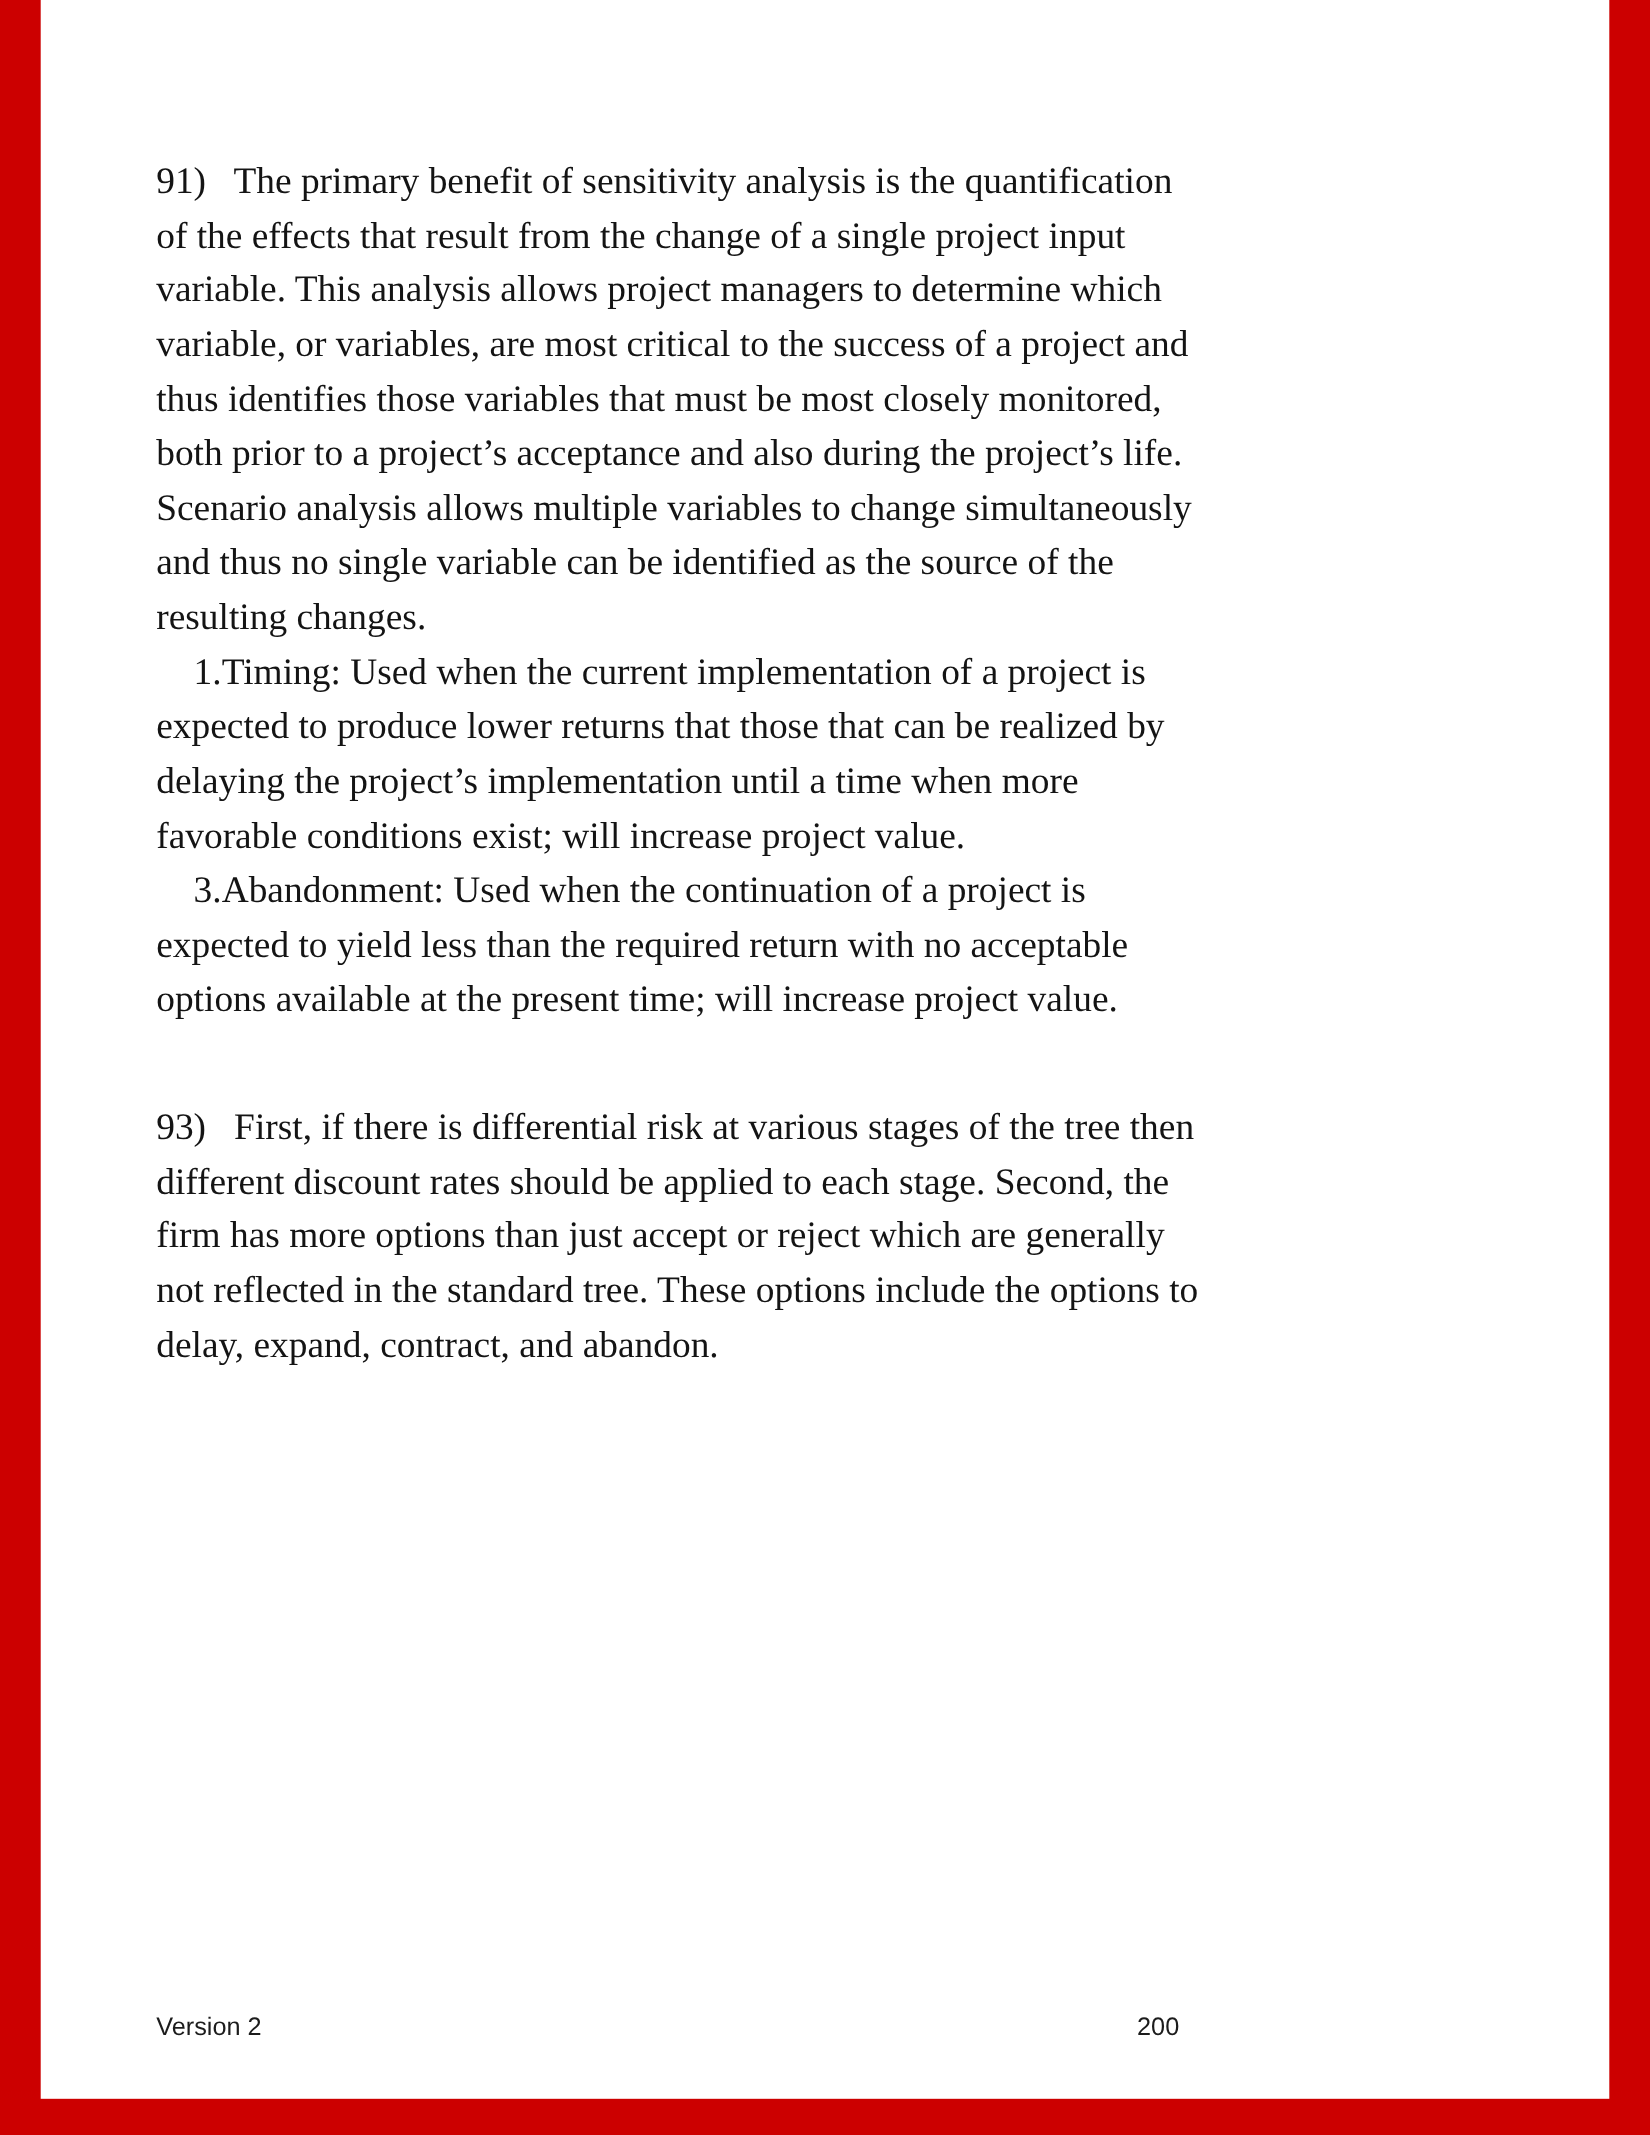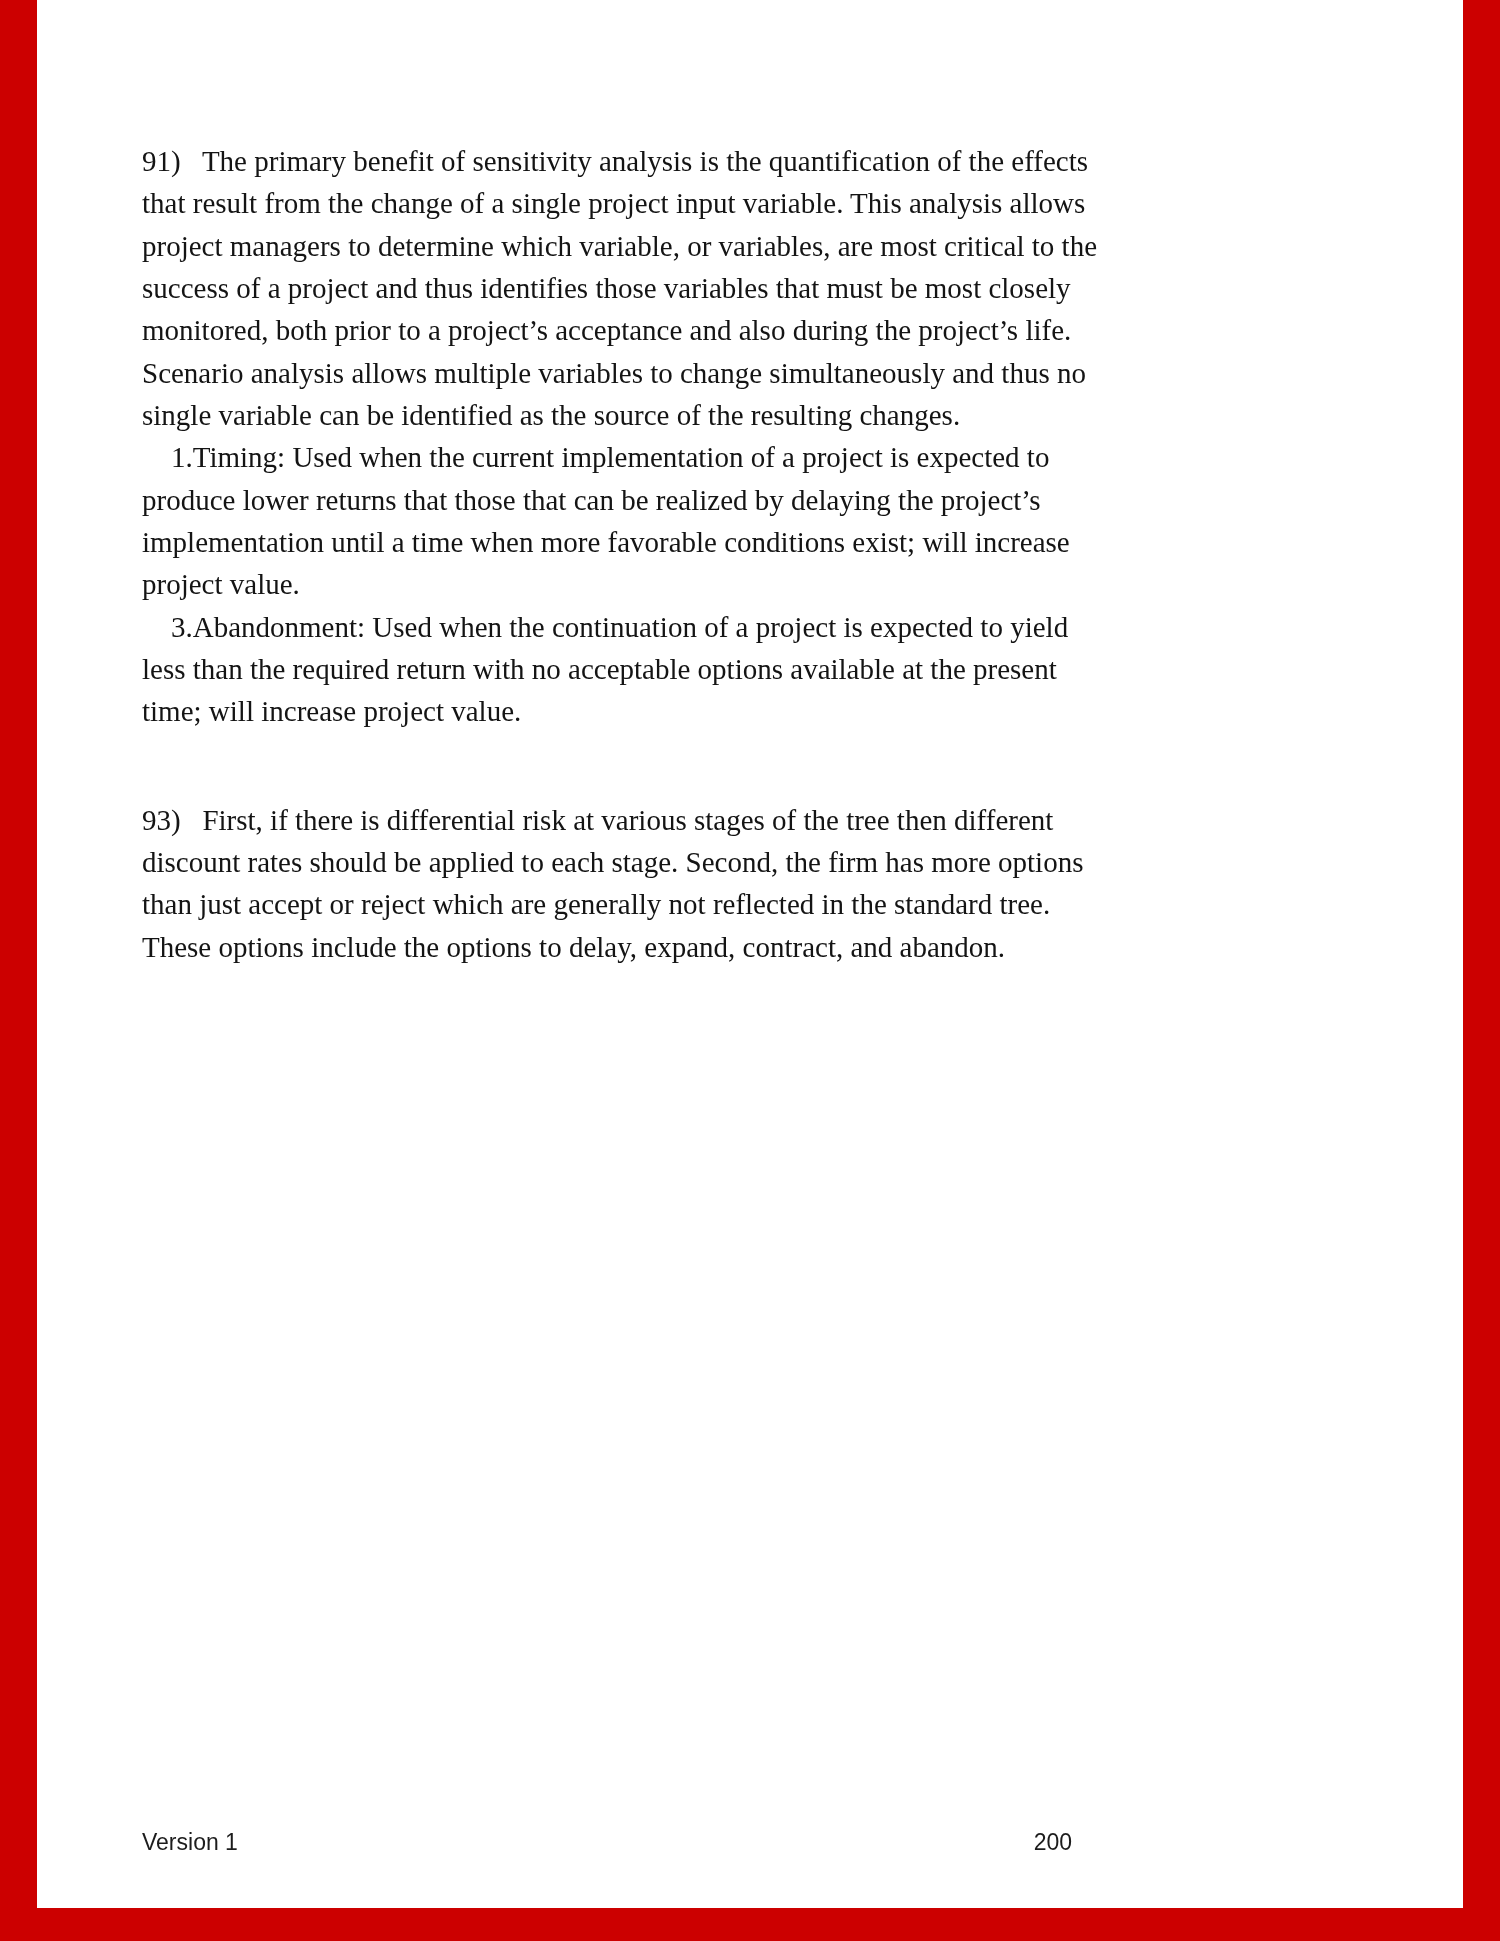--- a/index.html
+++ b/index.html
@@ -23,21 +23,21 @@
       background: #ffffff;
     }
     .content {
       position: absolute;
       top: 140px;
       left: 105px;
       width: 955px;
     }
     .para {
       margin: 0;
-      font-size: 29px;
+      font-size: 34px;
       line-height: 1.46;
       color: #141414;
       white-space: pre-wrap;
       font-family: "Liberation Serif", serif;
     }
     .para.gap-before {
       margin-top: 66px;
       font-family: Liberation Serif, serif;
     }
     .footer {
@@ -57,16 +57,16 @@
 <body>
 
 <div class="paper">
   <div class="content">
     <p class="para">91)   The primary benefit of sensitivity analysis is the quantification of the effects that result from the change of a single project input variable. This analysis allows project managers to determine which variable, or variables, are most critical to the success of a project and thus identifies those variables that must be most closely monitored, both prior to a project’s acceptance and also during the project’s life. Scenario analysis allows multiple variables to change simultaneously and thus no single variable can be identified as the source of the resulting changes.</p>
     <p class="para">    1.Timing: Used when the current implementation of a project is expected to produce lower returns that those that can be realized by delaying the project’s implementation until a time when more favorable conditions exist; will increase project value.</p>
     <p class="para">    3.Abandonment: Used when the continuation of a project is expected to yield less than the required return with no acceptable options available at the present time; will increase project value.</p>
     <p class="para gap-before">93)   First, if there is differential risk at various stages of the tree then different discount rates should be applied to each stage. Second, the firm has more options than just accept or reject which are generally not reflected in the standard tree. These options include the options to delay, expand, contract, and abandon.</p>
   </div>
   <div class="footer">
-    <span>Version 1</span>
+    <span>Version 2</span>
     <span>200</span>
   </div>
 </div>
 
 </body></html>

